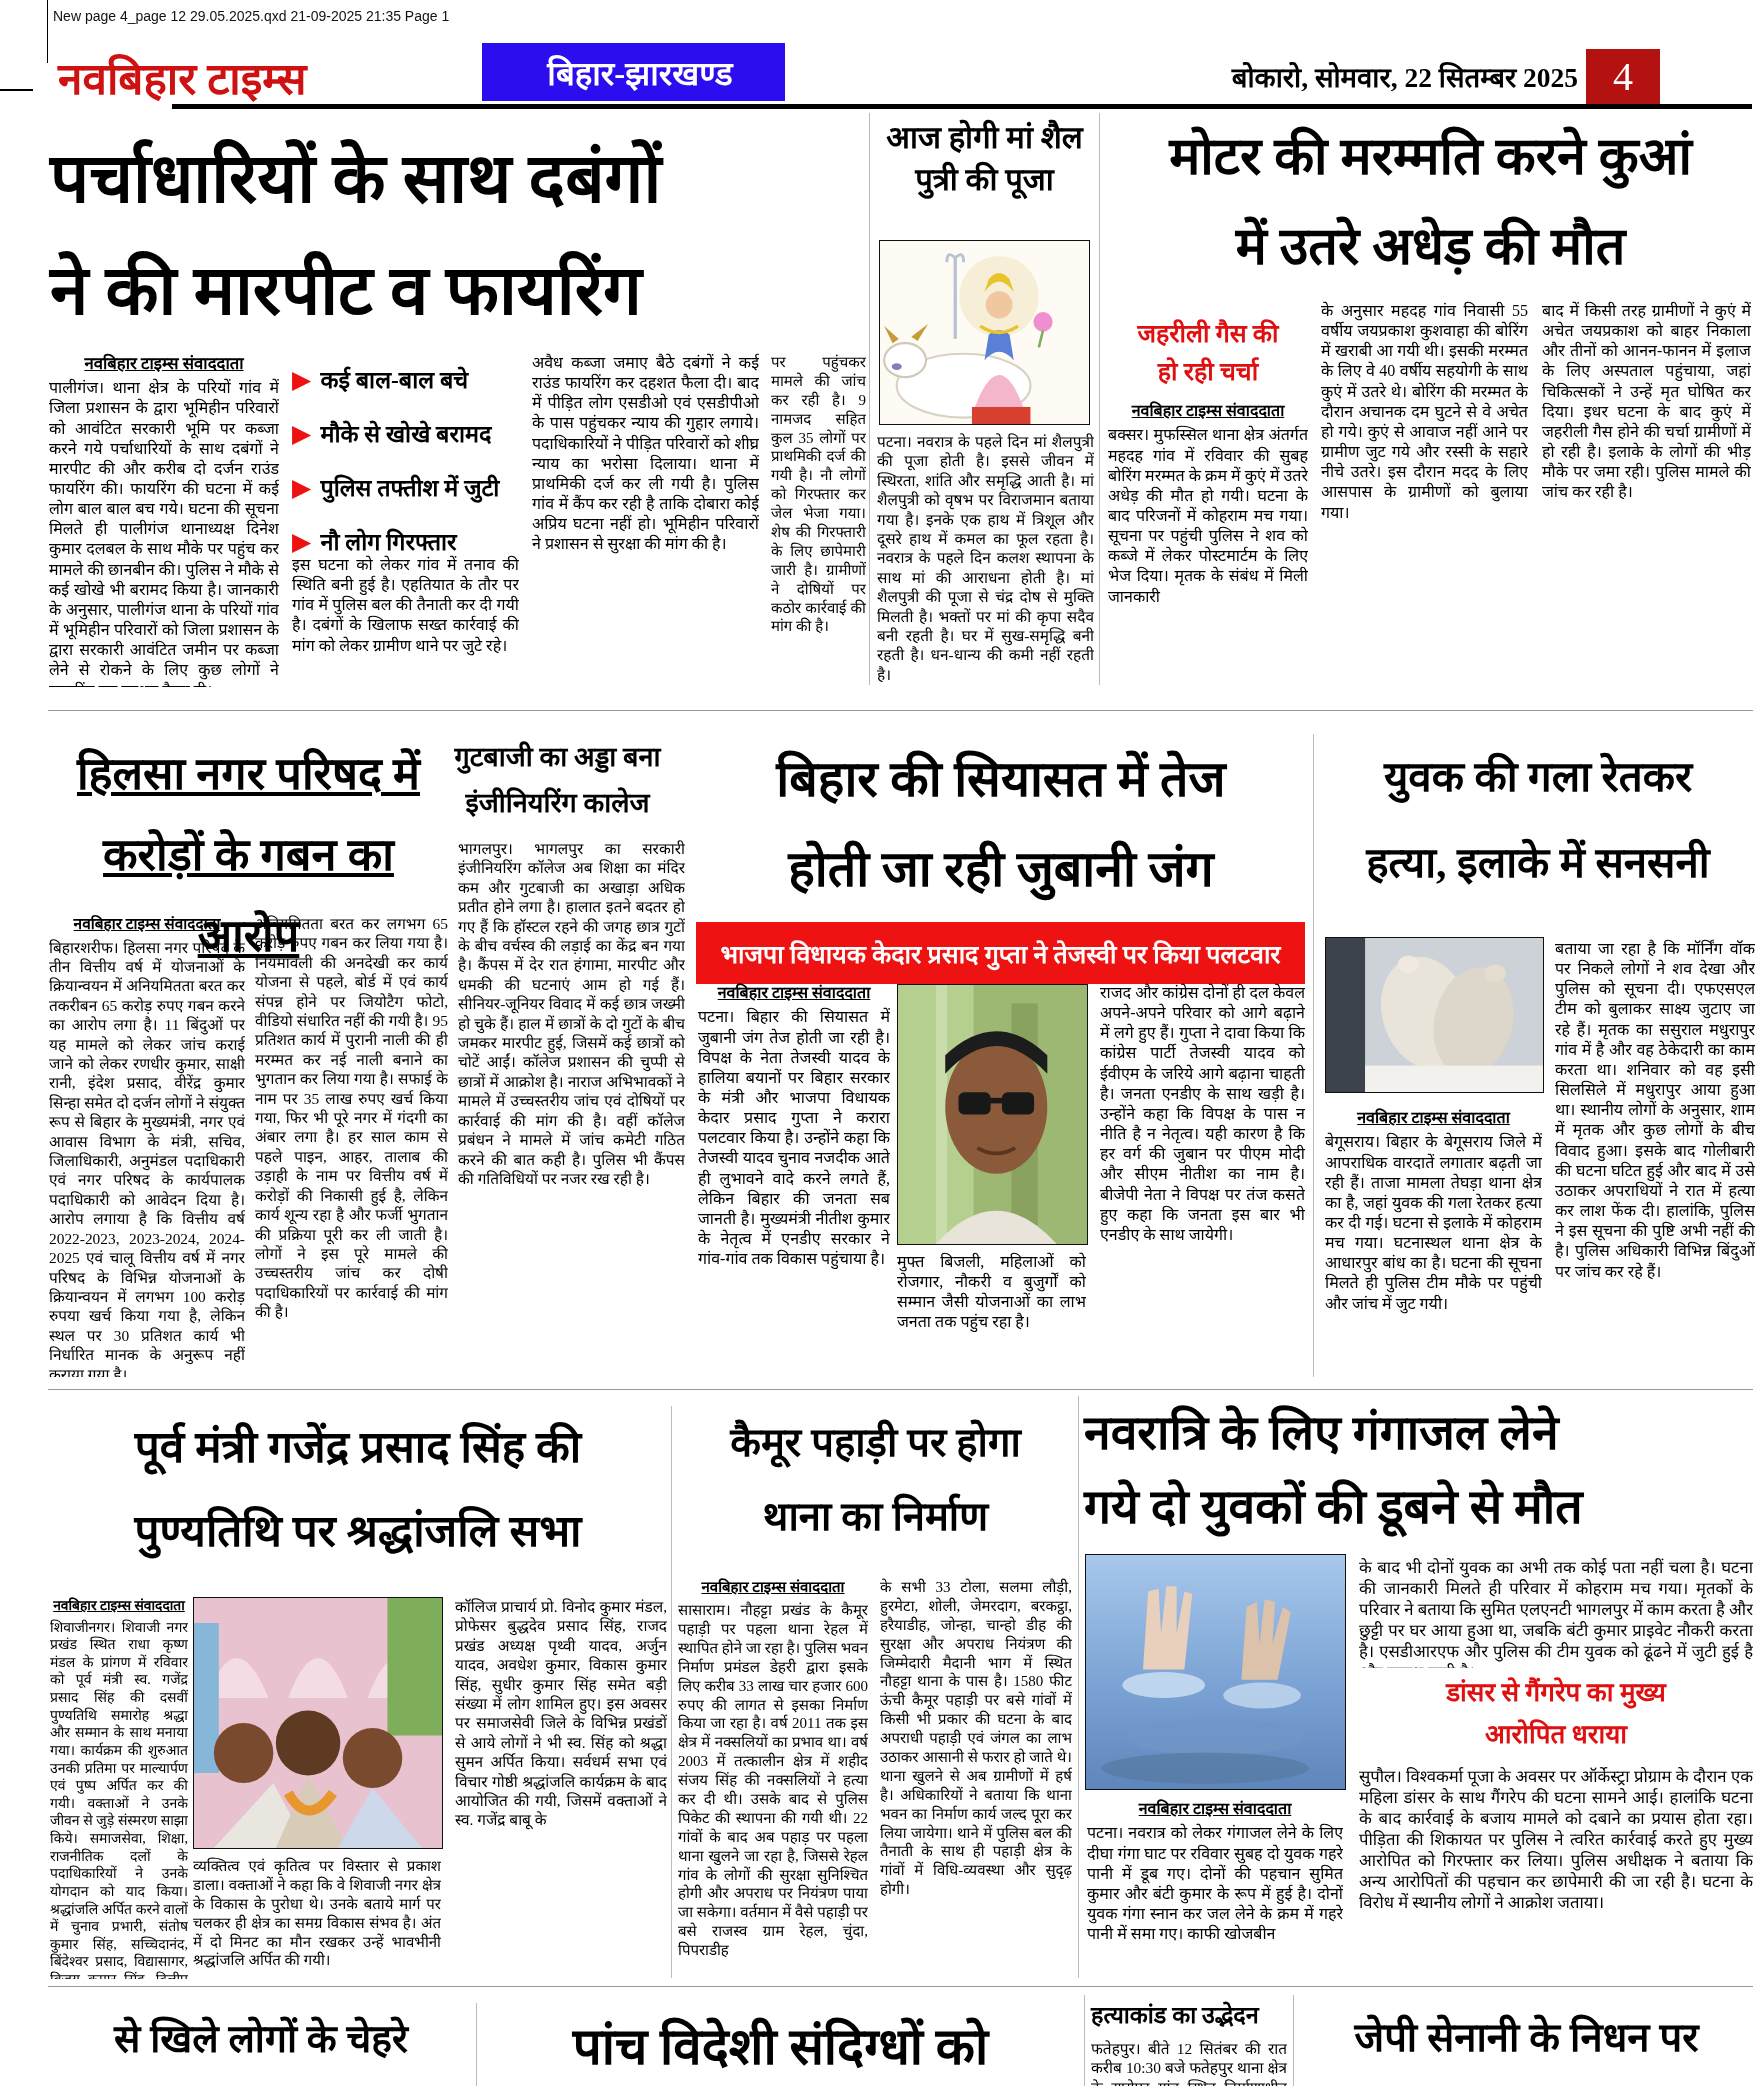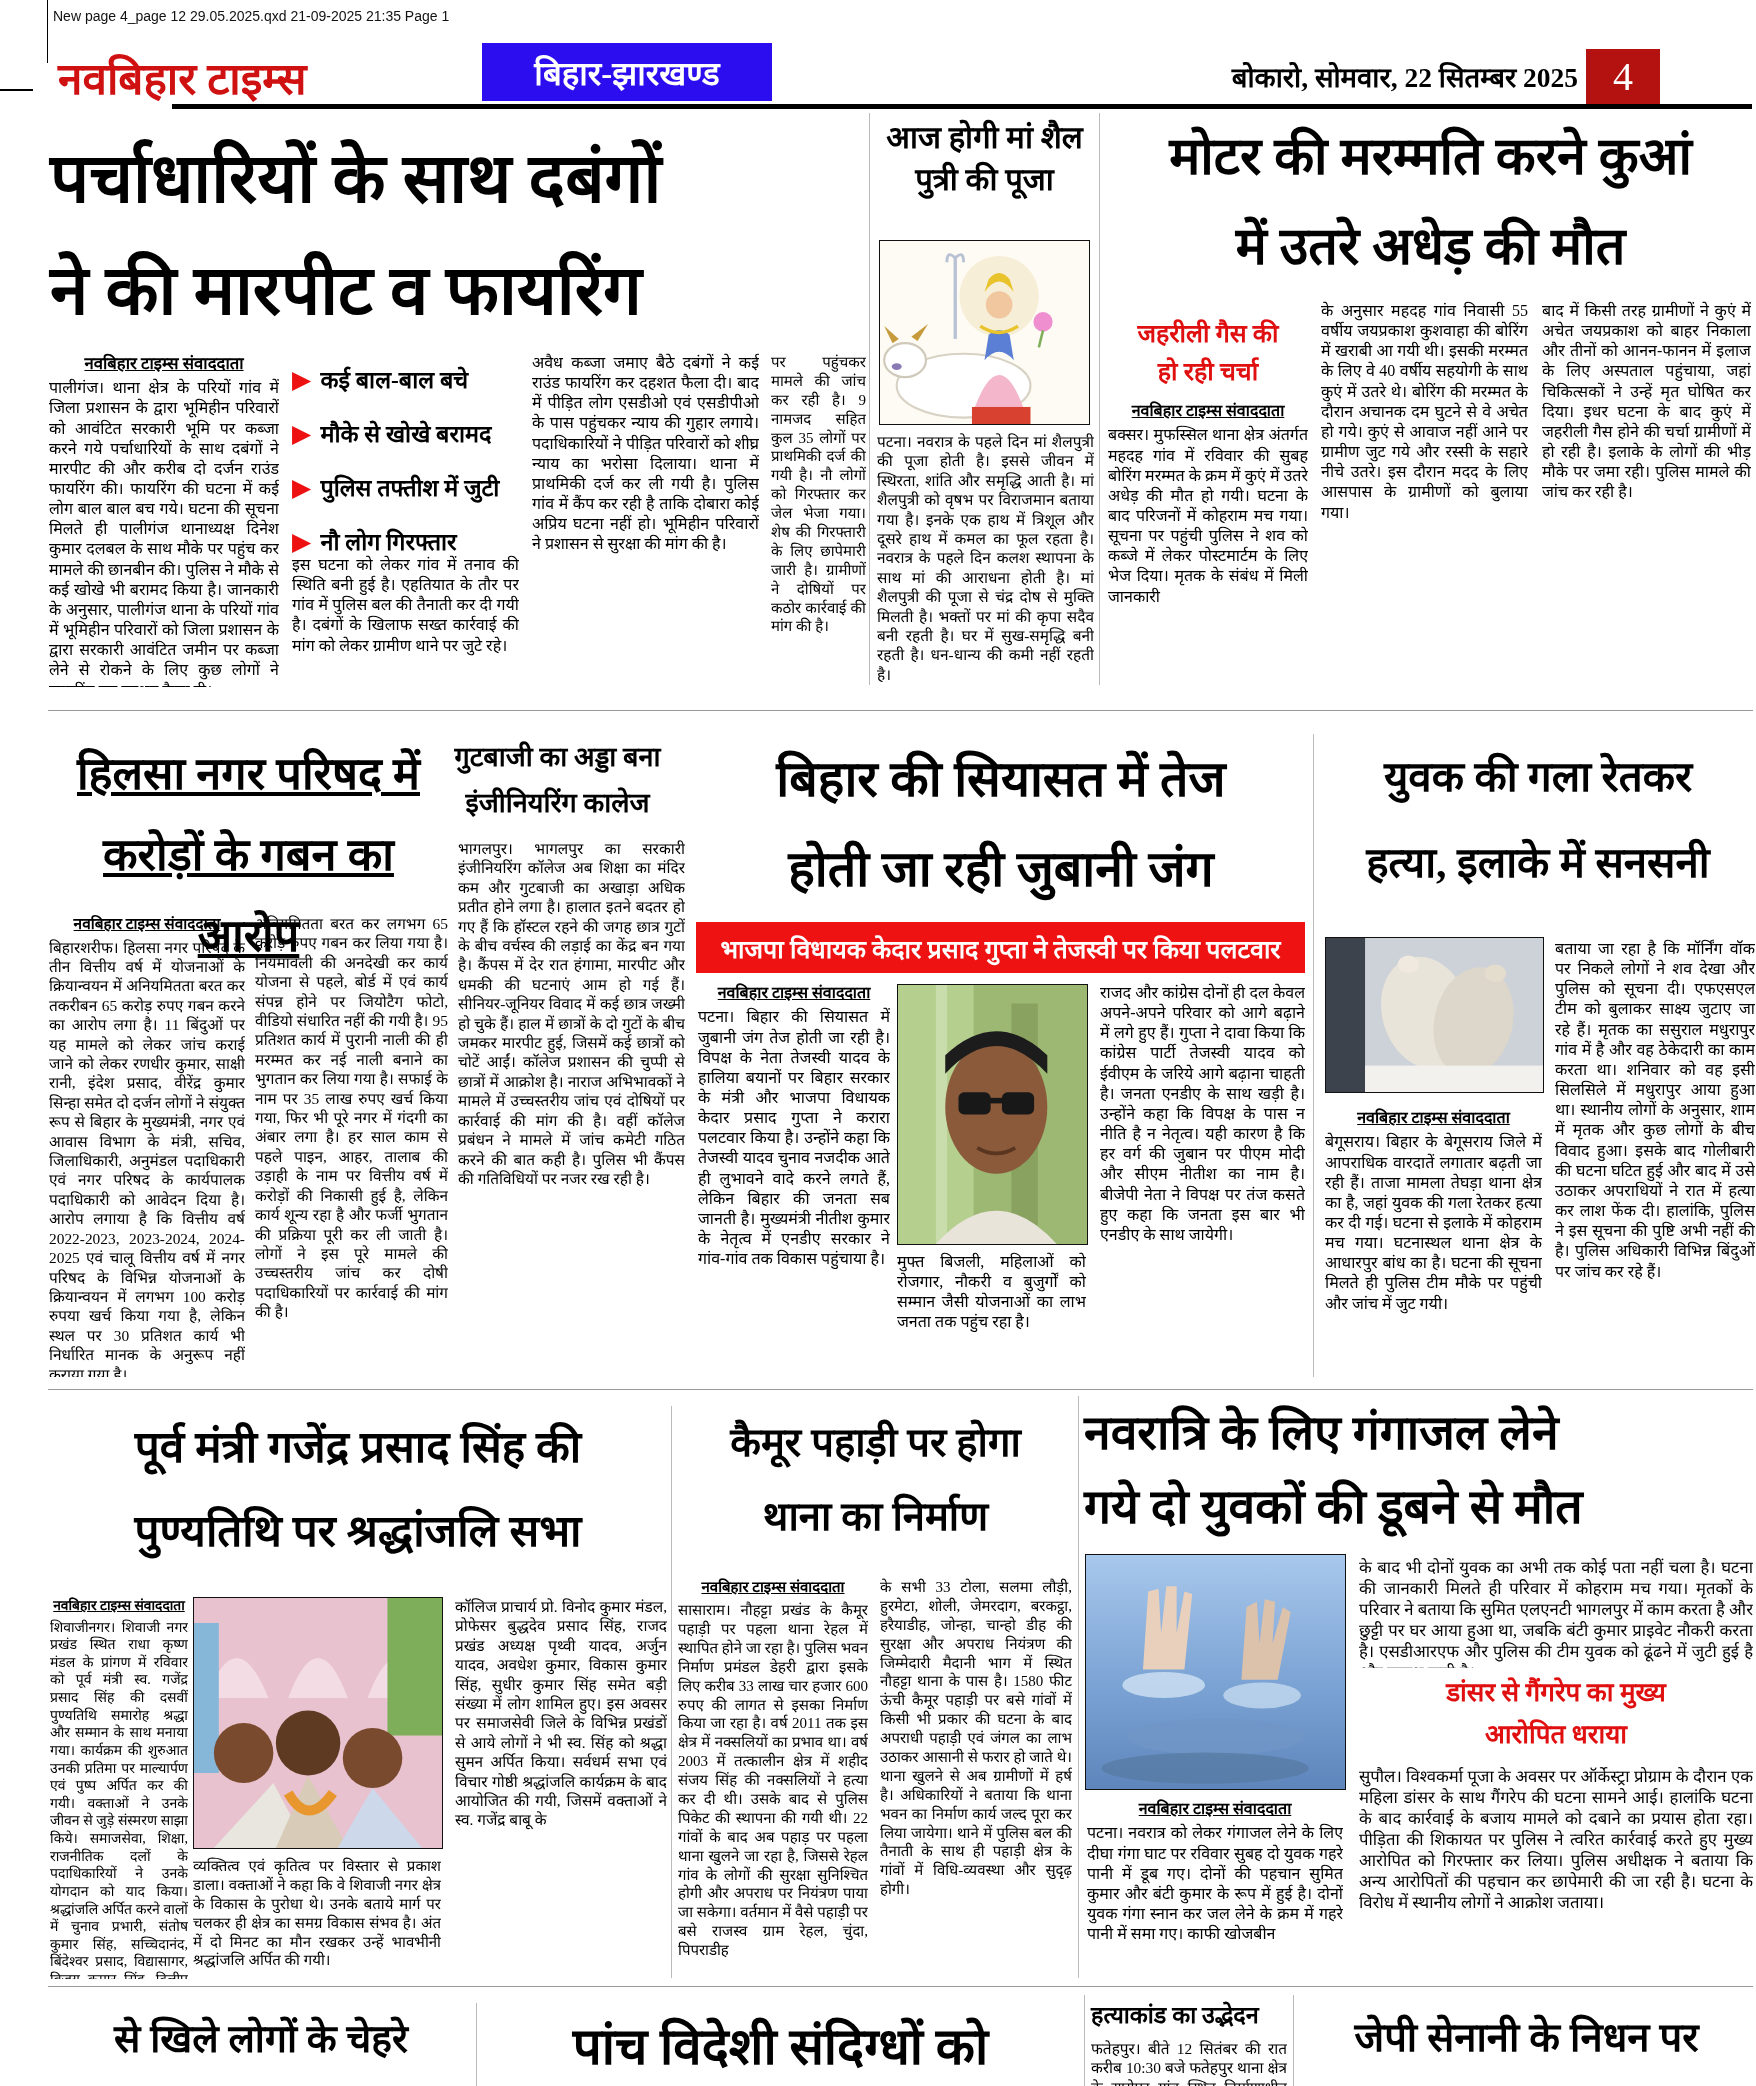--- a/index.html
+++ b/index.html
@@ -25,21 +25,21 @@
 </head>
 <body>
 
 <div id="page">
 
   <div class="abs slug" style="left:53px;top:7.5px;">New page 4_page 12  29.05.2025.qxd  21-09-2025  21:35  Page 1</div>
   <div class="abs" style="left:47px;top:0;width:1.3px;height:63px;background:#000;"></div>
   <div class="abs" style="left:0;top:89px;width:33px;height:1.7px;background:#000;"></div>
 
   <div class="abs hl" style="left:58px;top:47px;font-size:44px;color:#cf1111;">नवबिहार टाइम्स</div>
-  <div class="abs" style="left:482px;top:43px;width:290px;height:58px;background:#2b0df0;display:flex;align-items:center;justify-content:center;">
+  <div class="abs" style="left:482px;top:43px;width:290px;height:58px;background:#2b0df0;display:flex;align-items:center;justify-content:center;padding-left:13px;">
     <span class="hl" style="color:#fff;font-size:33px;">बिहार-झारखण्ड</span>
   </div>
   <div class="abs hl" style="left:1127px;top:58px;width:451px;font-size:27.5px;text-align:right;">बोकारो, सोमवार, 22 सितम्बर 2025</div>
   <div class="abs" style="left:1586px;top:49px;width:74px;height:55px;background:#b41111;display:flex;align-items:center;justify-content:center;">
     <span class="hl" style="color:#fff;font-size:40px;font-weight:normal;">4</span>
   </div>
   <div class="abs" style="left:172px;top:104px;width:1580px;height:5px;background:#000;"></div>
 
   <div>
     <div class="abs hl" style="left:50px;top:123px;width:818px;font-size:69px;line-height:1.63;">
@@ -141,21 +141,21 @@
       <div>इंजीनियरिंग कालेज</div>
     </div>
     <div class="col" style="left:458px;top:839px;width:227px;height:538px;font-size:15.4px;">भागलपुर। भागलपुर का सरकारी इंजीनियरिंग कॉलेज अब शिक्षा का मंदिर कम और गुटबाजी का अखाड़ा अधिक प्रतीत होने लगा है। हालात इतने बदतर हो गए हैं कि हॉस्टल रहने की जगह छात्र गुटों के बीच वर्चस्व की लड़ाई का केंद्र बन गया है। कैंपस में देर रात हंगामा, मारपीट और धमकी की घटनाएं आम हो गई हैं। सीनियर-जूनियर विवाद में कई छात्र जख्मी हो चुके हैं। हाल में छात्रों के दो गुटों के बीच जमकर मारपीट हुई, जिसमें कई छात्रों को चोटें आईं। कॉलेज प्रशासन की चुप्पी से छात्रों में आक्रोश है। नाराज अभिभावकों ने मामले में उच्चस्तरीय जांच एवं दोषियों पर कार्रवाई की मांग की है। वहीं कॉलेज प्रबंधन ने मामले में जांच कमेटी गठित करने की बात कही है। पुलिस भी कैंपस की गतिविधियों पर नजर रख रही है।</div>
   </div>
 
   <div>
     <div class="abs hl ctr" style="left:696px;top:734px;width:610px;font-size:50px;line-height:1.8;">
       <div>बिहार की सियासत में तेज</div>
       <div>होती जा रही जुबानी जंग</div>
     </div>
-    <div class="abs redstrip" style="left:696px;top:922px;width:609px;height:51px;font-size:25px;">
+    <div class="abs redstrip" style="left:696px;top:922px;width:609px;height:62px;font-size:25px;">
       <span>भाजपा विधायक केदार प्रसाद गुप्ता ने तेजस्वी पर किया पलटवार</span>
     </div>
     <div class="col" style="left:698px;top:983px;width:192px;height:394px;">
       <div class="by" style="font-size:16px;">नवबिहार टाइम्स संवाददाता</div>
       <span class="txt">पटना। बिहार की सियासत में जुबानी जंग तेज होती जा रही है। विपक्ष के नेता तेजस्वी यादव के हालिया बयानों पर बिहार सरकार के मंत्री और भाजपा विधायक केदार प्रसाद गुप्ता ने करारा पलटवार किया है। उन्होंने कहा कि तेजस्वी यादव चुनाव नजदीक आते ही लुभावने वादे करने लगते हैं, लेकिन बिहार की जनता सब जानती है। मुख्यमंत्री नीतीश कुमार के नेतृत्व में एनडीए सरकार ने गांव-गांव तक विकास पहुंचाया है।</span>
     </div>
     <div class="photo" style="left:897px;top:984px;width:189px;height:259px;">
       <svg viewBox="0 0 100 140" preserveAspectRatio="none">
         <rect width="100" height="140" fill="#9db873"></rect>
         <rect x="0" y="0" width="40" height="140" fill="#b5cf8e"></rect>

